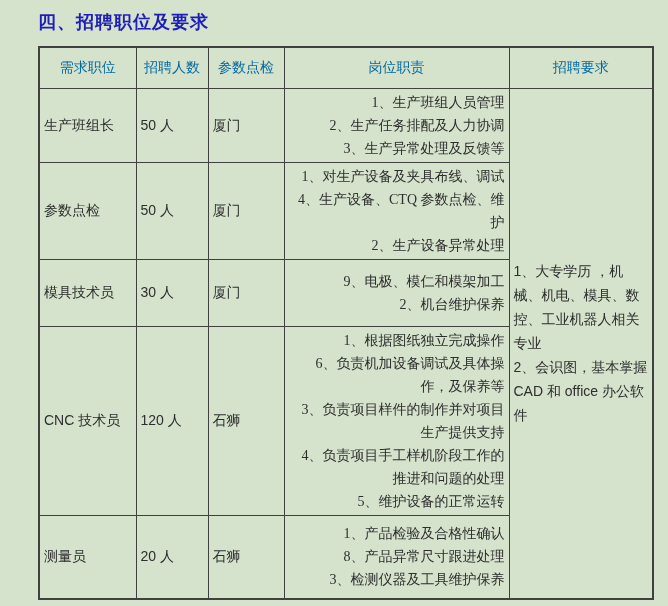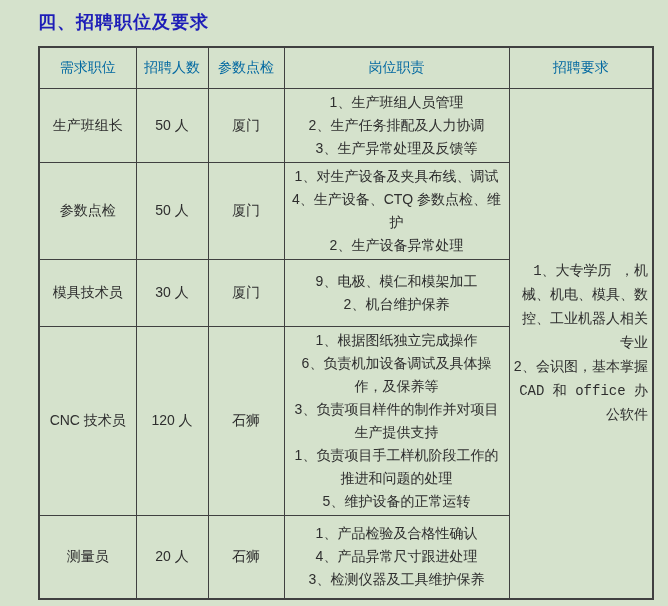--- a/index.html
+++ b/index.html
@@ -31,31 +31,31 @@
     padding: 2px 4px;
     vertical-align: middle;
   }
   table.jobs { border: 2px solid #404040; }
   th.hdr {
     font-weight: bold;
     text-align: center;
     height: 36px;
     color: #0369a1;
   }
-  td.center { text-align: center; }
+  td.center { text-align: left; }
   td.duties {
-    text-align: center;
+    text-align: right;
     padding: 4px 4px 4px 8px;
+    font-family: Liberation Serif, serif;
   }
   td.duties .line { line-height: 23px; }
   td.requirements {
-    text-align: right;
+    text-align: left;
     vertical-align: middle;
     padding: 4px 6px;
-    font-family: Liberation Mono, monospace;
   }
   td.requirements .line { line-height: 24px; }
   tr.r1 { height: 74px; }
   tr.r2 { height: 88px; }
   tr.r3 { height: 67px; }
   tr.r4 { height: 180px; }
   tr.r5 { height: 83px; }
 </style>
 </head>
 <body style="background: rgb(213, 226, 204);">
@@ -117,30 +117,30 @@
     </tr>
 
     <tr class="r4">
       <td class="center">CNC 技术员</td>
       <td class="center">120 人</td>
       <td class="center">石狮</td>
       <td class="duties">
         <div class="line">1、根据图纸独立完成操作</div>
         <div class="line">6、负责机加设备调试及具体操作，及保养等</div>
         <div class="line">3、负责项目样件的制作并对项目生产提供支持</div>
-        <div class="line">1、负责项目手工样机阶段工作的推进和问题的处理</div>
+        <div class="line">4、负责项目手工样机阶段工作的推进和问题的处理</div>
         <div class="line">5、维护设备的正常运转</div>
       </td>
     </tr>
 
     <tr class="r5">
       <td class="center">测量员</td>
       <td class="center">20 人</td>
       <td class="center">石狮</td>
       <td class="duties">
         <div class="line">1、产品检验及合格性确认</div>
-        <div class="line">4、产品异常尺寸跟进处理</div>
+        <div class="line">8、产品异常尺寸跟进处理</div>
         <div class="line">3、检测仪器及工具维护保养</div>
       </td>
     </tr>
   </tbody>
     </table>
 </div>
 
 </body></html>

